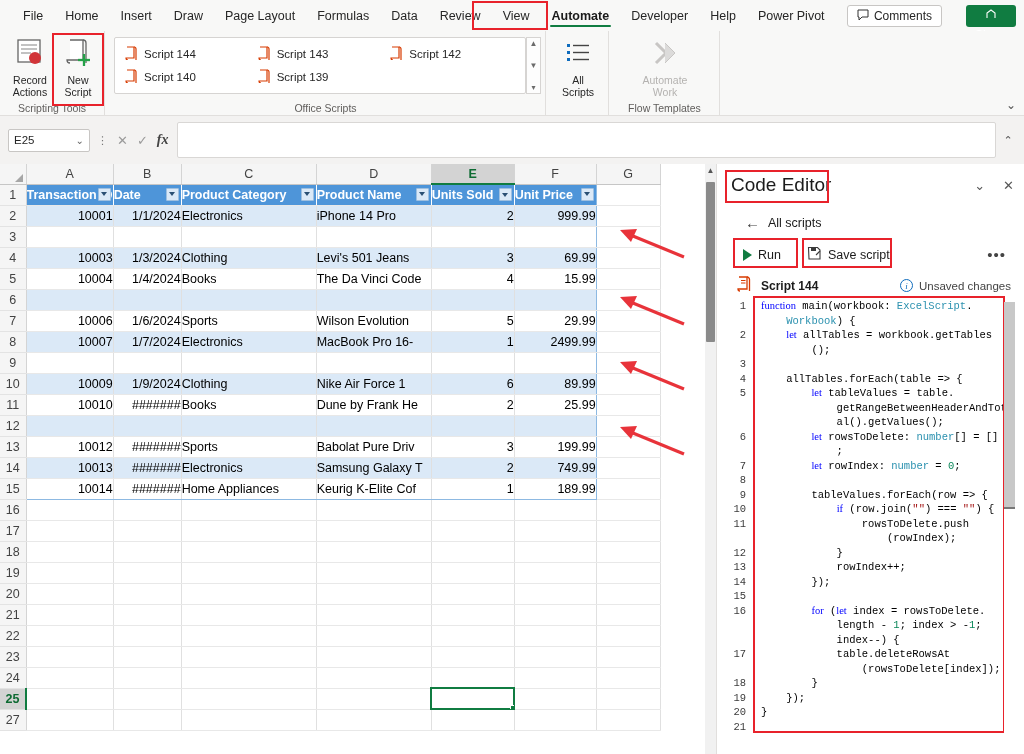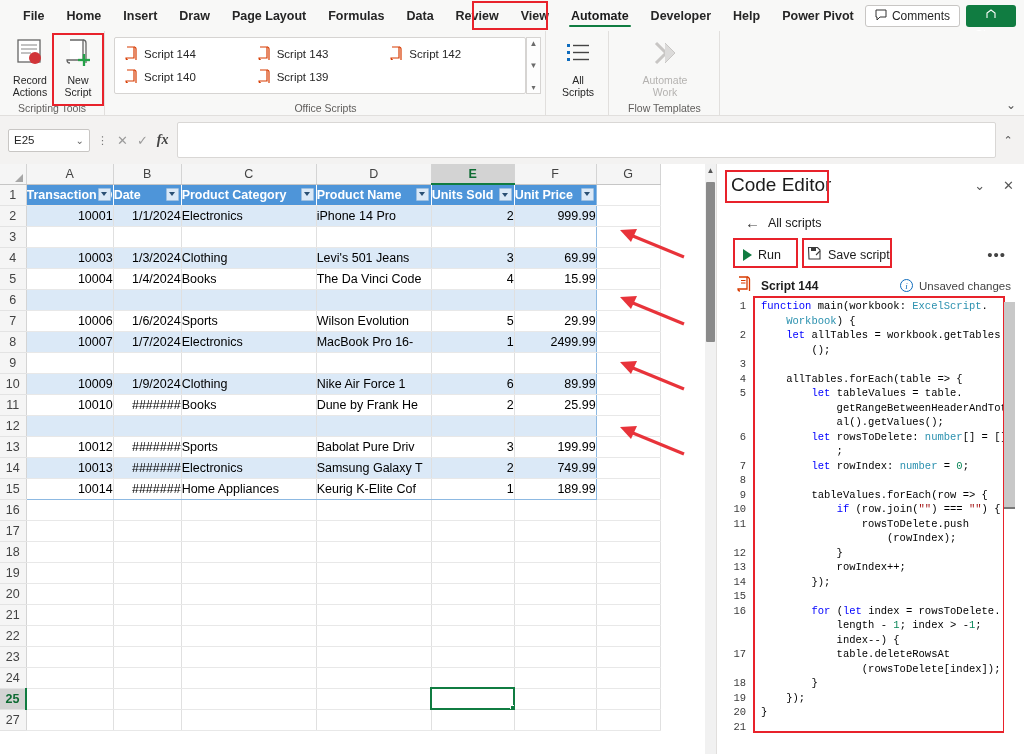--- a/index.html
+++ b/index.html
@@ -11,32 +11,32 @@
   }
   #app { position: relative; width: 1024px; height: 754px; background: #f3f2f1; }
 
   
   .tabbar {
     position: absolute; top: 0; left: 0; width: 1024px; height: 31px;
     background: #f8f8f7; display: flex; align-items: center; padding-left: 12px;
   }
   .tab {
     font-size: 12.5px; color: #262626; padding: 5px 11px 4px 11px;
-    position: relative; white-space: nowrap; cursor: default; font-weight: bold;
+    position: relative; white-space: nowrap; cursor: default;
   }
   .tab.active { font-weight: 700; color: #1a1a1a; }
   .tab.active::after {
     content: ""; position: absolute; left: 9px; right: 9px; bottom: 0px;
     height: 2.5px; background: #107c41; border-radius: 2px;
   }
   .tab-hl {
     position: absolute; left: 472px; top: 1px; width: 76px; height: 29px;
     border: 2.5px solid #e8222b; pointer-events: none;
   }
-  .topright { position: absolute; right: 8px; top: 5px; display: flex; gap: 6px; align-items: center; }
+  .topright { position: absolute; right: 8px; top: 5px; display: flex; gap: 24px; align-items: center; }
   .btn-comments {
     display: flex; align-items: center; gap: 5px;
     border: 1px solid #c8c6c4; background: #fff; border-radius: 3px;
     padding: 3px 9px; font-size: 12px; color: #262626; height: 22px;
   }
   .btn-share {
     display: flex; align-items: center; gap: 5px;
     background: #107c41; color: #fff; border-radius: 3px;
     padding: 3px 9px; font-size: 12px; height: 22px; flex-direction: column;
   }
@@ -201,21 +201,21 @@
   
   .codearea {
     position: absolute; left: 10px; top: 135px; width: 298px; height: 455px;
     font-family: "Liberation Mono", monospace; font-size: 10.5px; line-height: 14.5px;
     background: #fff; overflow: hidden; display: flex;
   }
   .gutter { width: 26px; text-align: right; padding-right: 7px; color: #3b3b3b; user-select: none; }
   .gutter div { height: 14.5px; }
   .codebody { flex: 1; position: relative; padding-left: 8px; color: #000; white-space: pre; }
   .codebody .ln { height: 14.5px; }
-  .kw { color: #0000ff; }
+  .kw { color: #0000ff; font-family: Liberation Serif, serif; }
   .typ { color: #2b91af; }
   .str { color: #a31515; }
   .num-lit { color: #098658; }
   .code-hl {
     position: absolute; left: 36px; top: 132px; width: 252px; height: 437px;
     border: 2.5px solid #e8222b; pointer-events: none;
   }
   .cp-vscroll { position: absolute; right: 9px; top: 138px; width: 11px; height: 450px; background: #fff; }
   .cp-vscroll .thumb { position: absolute; top: 0; left: 0; width: 11px; height: 205px; background: #c8c8c8; }
   .cp-vscroll .mark { position: absolute; top: 205px; left: 0; width: 11px; height: 2px; background: #777; }

